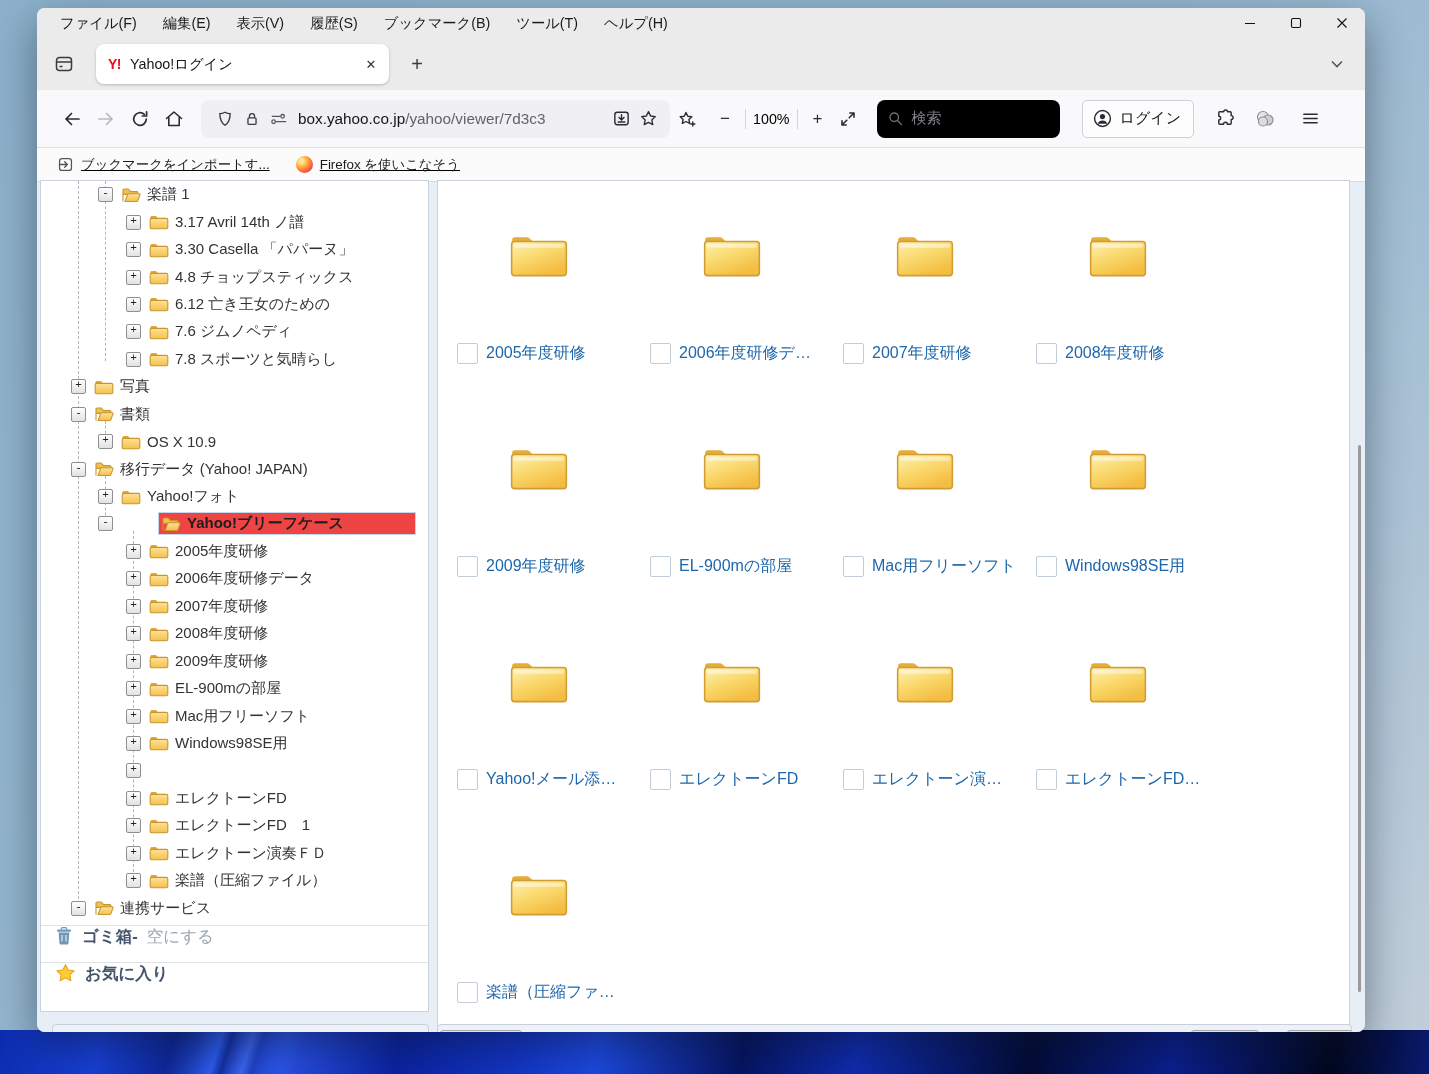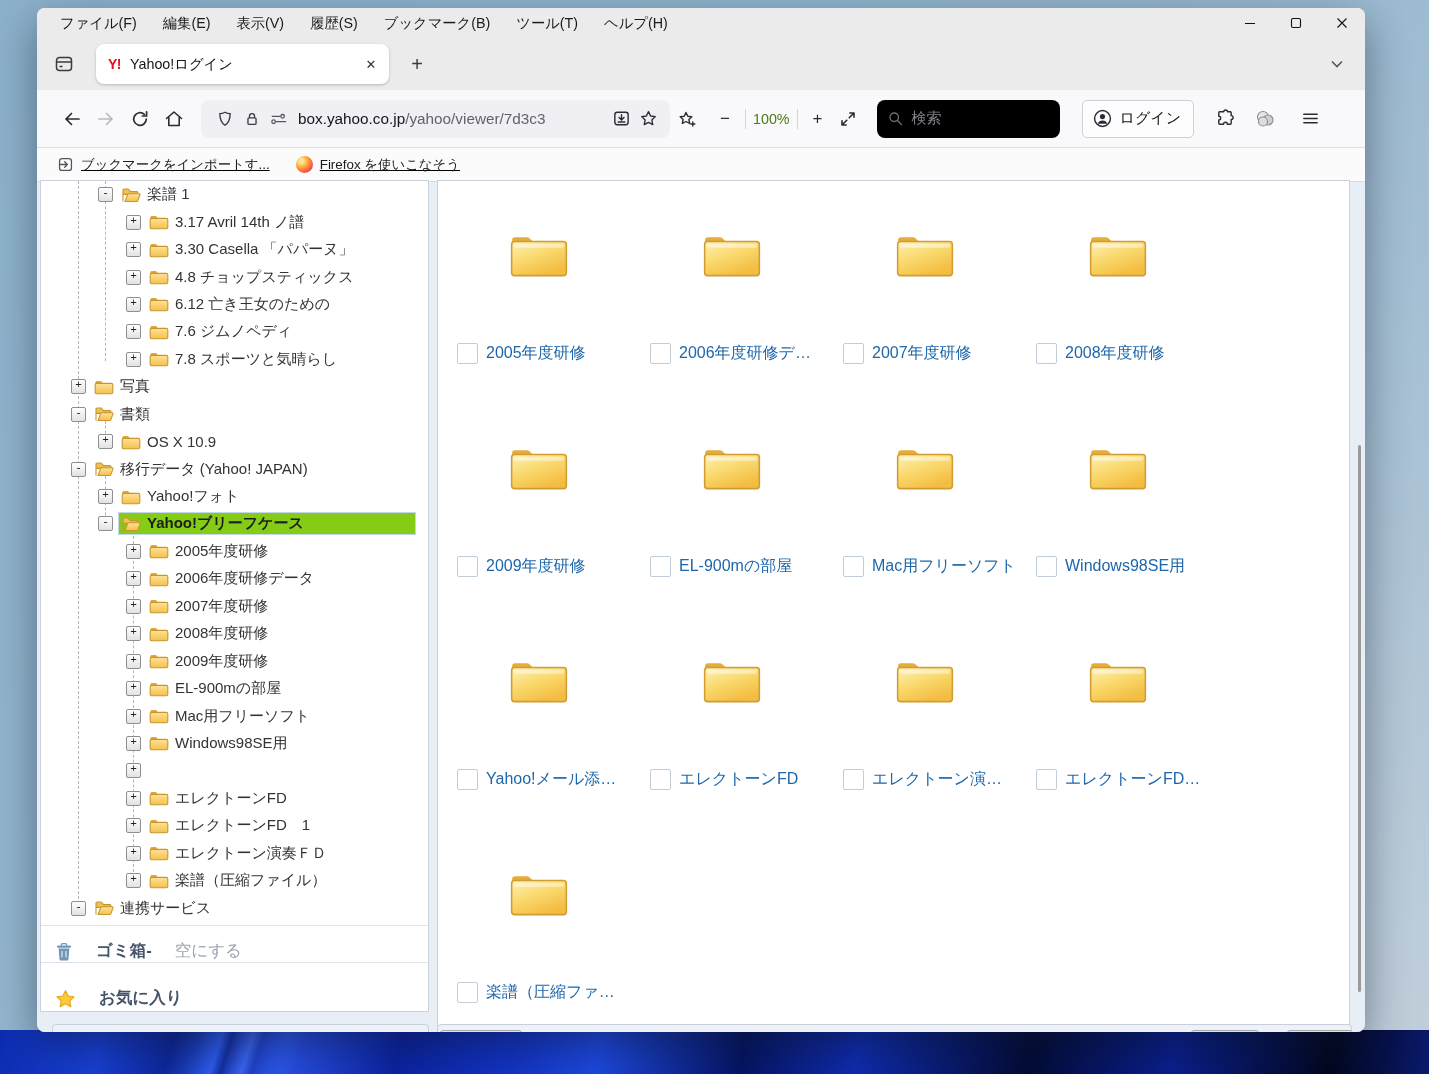--- a/index.html
+++ b/index.html
@@ -37,21 +37,21 @@
   #navbar{display:flex;align-items:center;height:57px;background:#f9f9fb;border-bottom:1px solid #dfdfe4;padding:0 14px 0 18px;}
   .navbtn{width:34px;height:34px;display:flex;align-items:center;justify-content:center;border-radius:5px;flex:none;}
   #urlbar{display:flex;align-items:center;margin-left:10px;width:451px;height:38px;background:#f0f0f4;border-radius:8px;padding:0 8px 0 10px;flex:none;}
   .ubtn{width:27px;height:28px;display:flex;align-items:center;justify-content:center;flex:none;}
   #url-text{flex:1;min-width:0;margin-left:6px;font-size:15.3px;white-space:nowrap;overflow:hidden;position:relative;}
   #url-text .fade{content:"";position:absolute;right:0;top:0;width:26px;height:100%;background:linear-gradient(90deg,rgba(240,240,244,0),#f0f0f4);}
   #url-domain{color:#15141a;}
   #url-path{color:#62626d;}
   .zoomgrp{display:flex;align-items:center;margin-left:8px;flex:none;}
   .zsep{width:1px;height:20px;background:#d4d4da;margin:0 7px;}
-  #zoom-level{font-size:14.3px;color:#4d7c0f;}
+  #zoom-level{font-size:14.3px;color:#000000;}
   .zbtn{width:26px;height:30px;display:flex;align-items:center;justify-content:center;font-size:17px;color:#2a2a30;}
   #searchbar{display:flex;align-items:center;margin-left:12px;width:163px;height:38px;background:#000000;border-radius:8px;padding:0 10px;flex:none;}
   #search-ph{margin-left:8px;font-size:15px;color:#80808b;}
   #login-btn{display:flex;align-items:center;margin-left:22px;height:36px;padding:0 12px 0 9px;border:1px solid #cfcfd8;border-radius:5px;background:#fdfdfe;flex:none;}
   #login-label{margin-left:7px;font-size:15px;color:#15141a;white-space:nowrap;}
 
   
   #bmbar{display:flex;align-items:center;height:33px;background:#fbfbfc;padding-left:20px;border-bottom:1px solid #d9d9de;text-decoration:underline;}
   .bm-item{display:flex;align-items:center;font-size:13.4px;color:#1b1b1f;}
   .bm-item + .bm-item{margin-left:26px;}
@@ -64,25 +64,25 @@
   .panel{position:absolute;background:#fff;border:1px solid #c9d2dc;}
   #tree-panel{left:3px;top:-2px;width:387px;height:830px;}
   #tree-rows{position:relative;height:744px;overflow:hidden;}
   .vline{position:absolute;width:0;border-left:1px dashed #b5b5b5;}
   .trow{position:relative;display:flex;align-items:center;height:27.45px;gap:5px;}
   .lv1{padding-left:30px;} .lv2{padding-left:57px;} .lv3{padding-left:85px;}
   .toggle{flex:none;width:13px;height:13px;border:1px solid #8f8f8f;border-radius:2px;
     background:linear-gradient(#fefefe,#e2e2e2);font-size:11px;line-height:11px;text-align:center;color:#222;
     font-family:"Liberation Mono","DejaVu Sans Mono",monospace;}
   .grp{display:flex;align-items:center;gap:6px;flex:1;min-width:0;margin-right:12px;padding:1px 6px 1px 2px;border:1px solid transparent;}
-  .grp.sel{background:#84cc16;border:1px solid #c3d6ea;}
+  .grp.sel{background:#ef4444;border:1px solid #c3d6ea;margin-left:40px;}
   .grp.sel .tlabel{font-weight:bold;color:#1d1d1d;}
   .sficon{flex:none;width:20px;height:16px;}
   .tlabel{font-size:15px;color:#333;white-space:nowrap;overflow:hidden;}
-  .foot-row{display:flex;align-items:flex-end;border-top:1px solid #dfe3e8;padding-left:14px;gap:23px;}
+  .foot-row{display:flex;align-items:flex-start;border-top:1px solid #dfe3e8;padding-left:14px;gap:9px;}
   #trash-row{height:36px;} #fav-row{height:46px;}
   #trash-label,#fav-label{font-size:16.5px;font-weight:bold;color:#44546a;}
   #trash-action{font-size:16.5px;color:#9aa4ae;}
 
   #main-panel{left:400px;top:-2px;width:911px;height:844px;overflow:hidden;}
   #grid{display:grid;grid-template-columns:repeat(4,193px);grid-auto-rows:213px;padding:50px 0 0 4px;}
   .cell{position:relative;}
   .bficon{display:block;width:62px;height:48px;margin:0 auto;}
   .crow{display:flex;align-items:center;margin-top:64px;padding-left:15px;}
   .cb{flex:none;width:19px;height:19px;background:#fff;border:1px solid #c3cdd8;border-radius:2px;}

